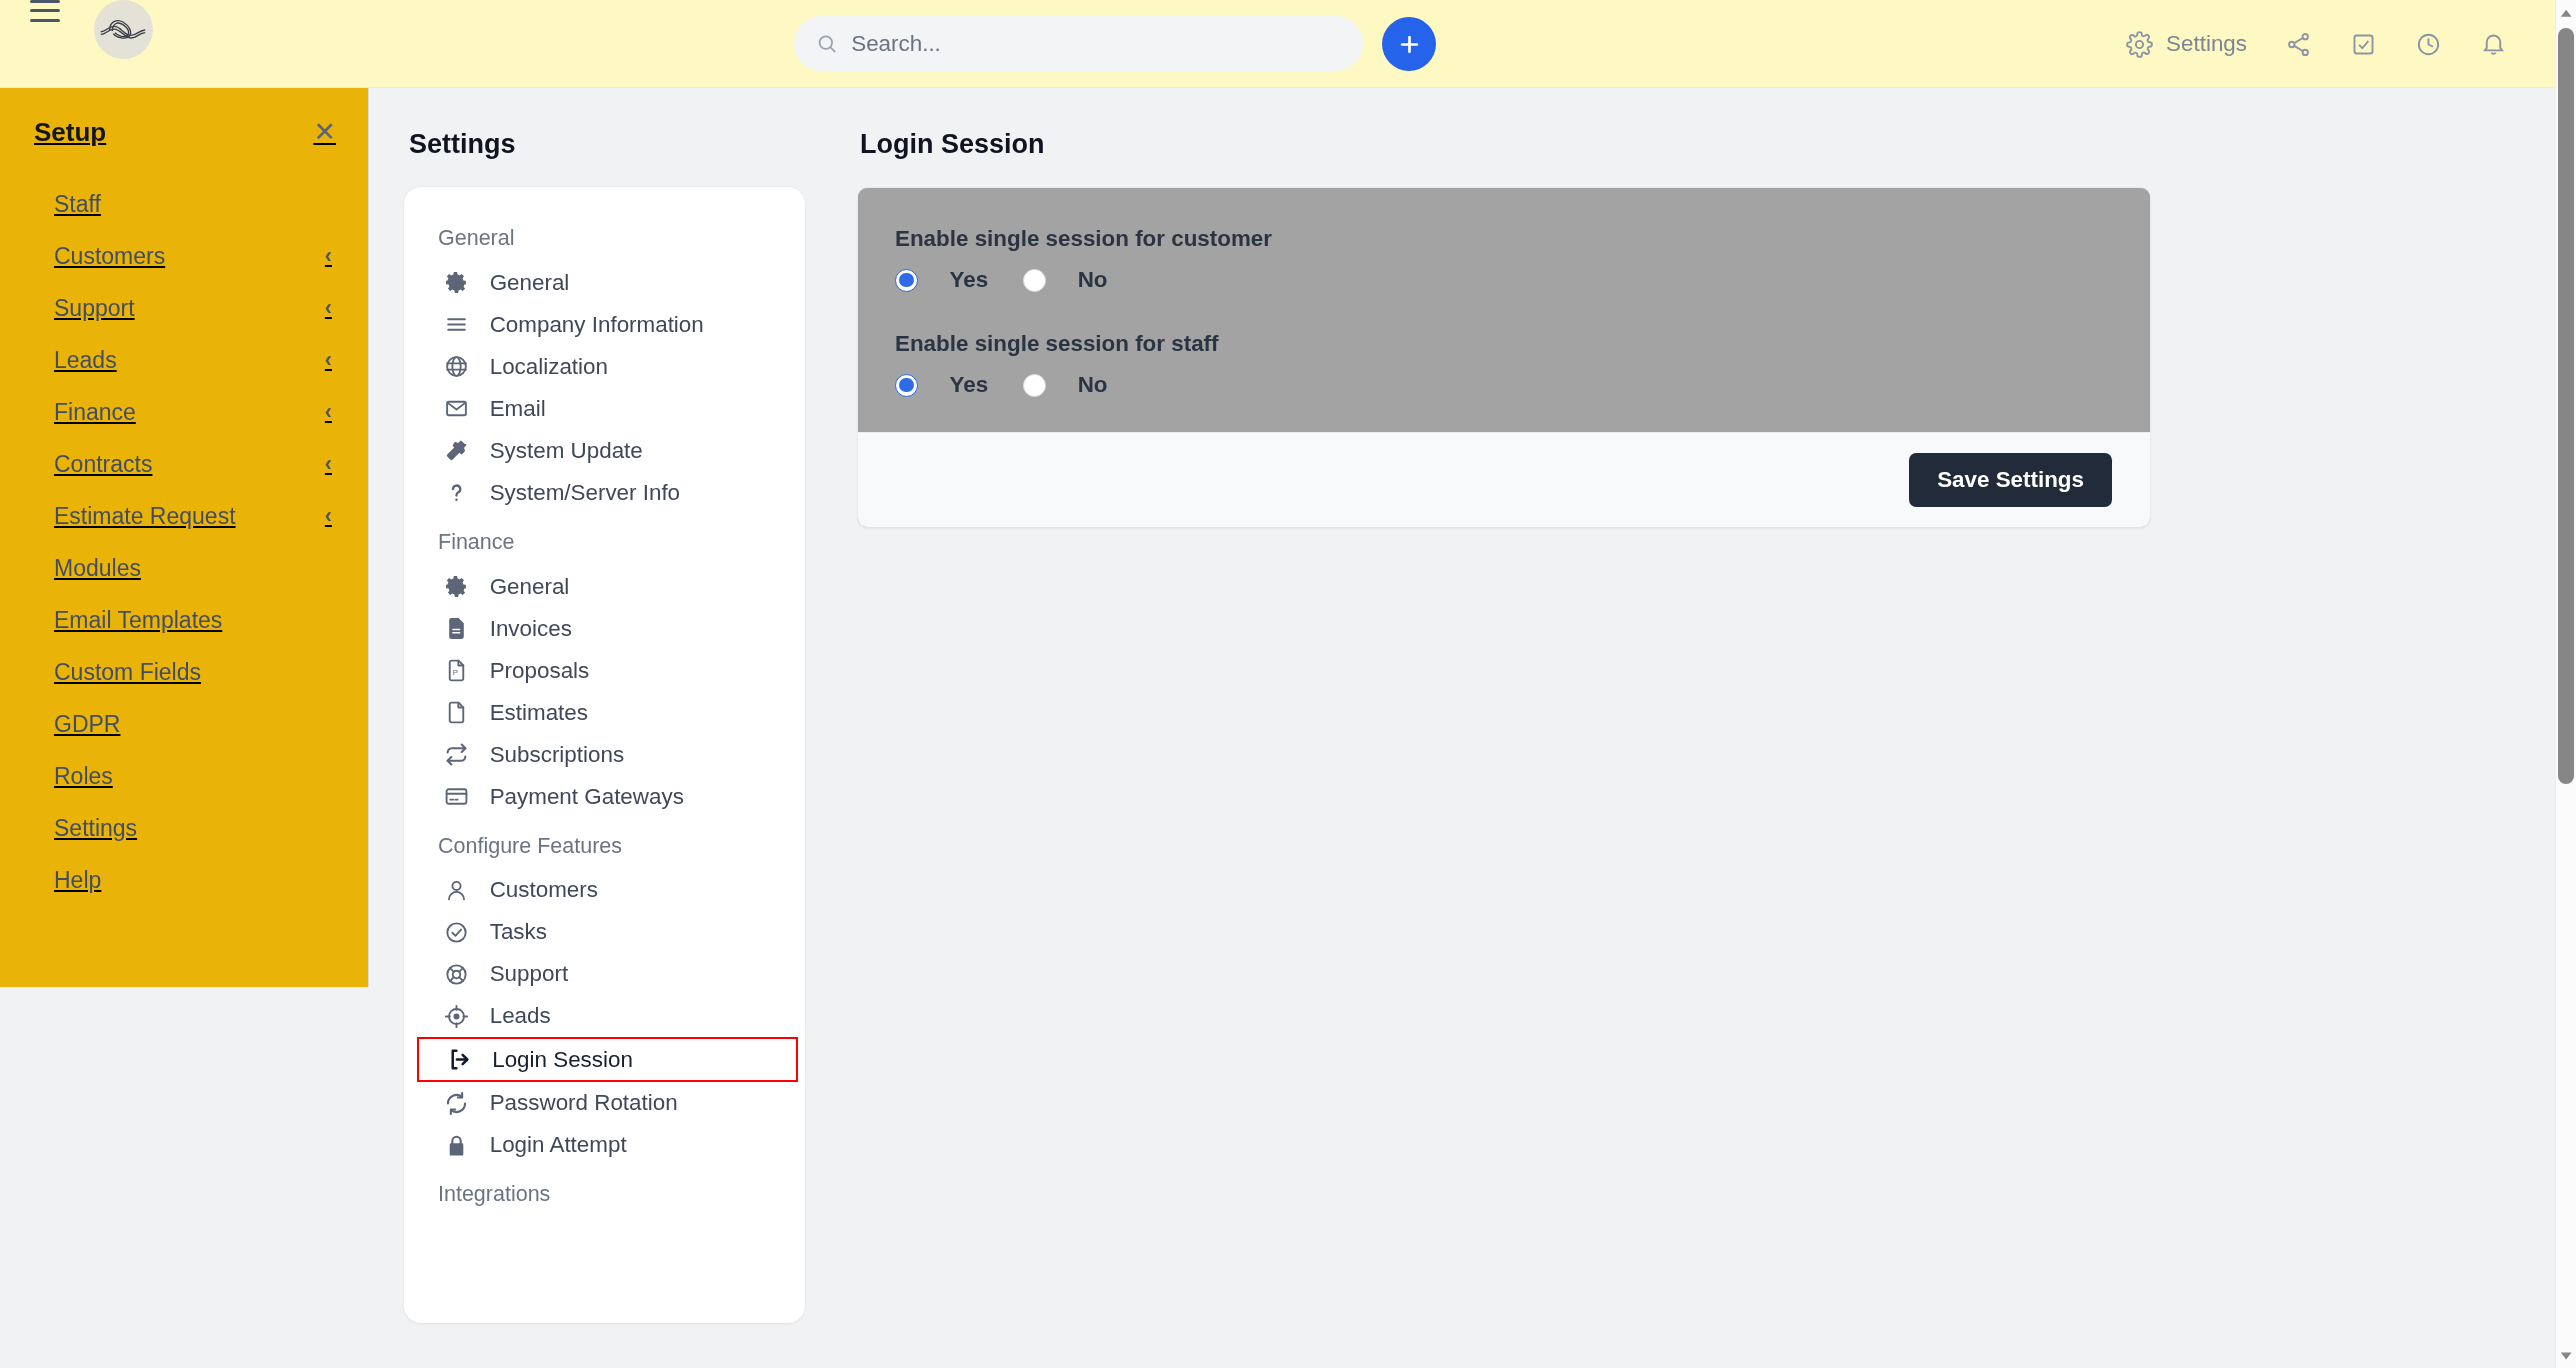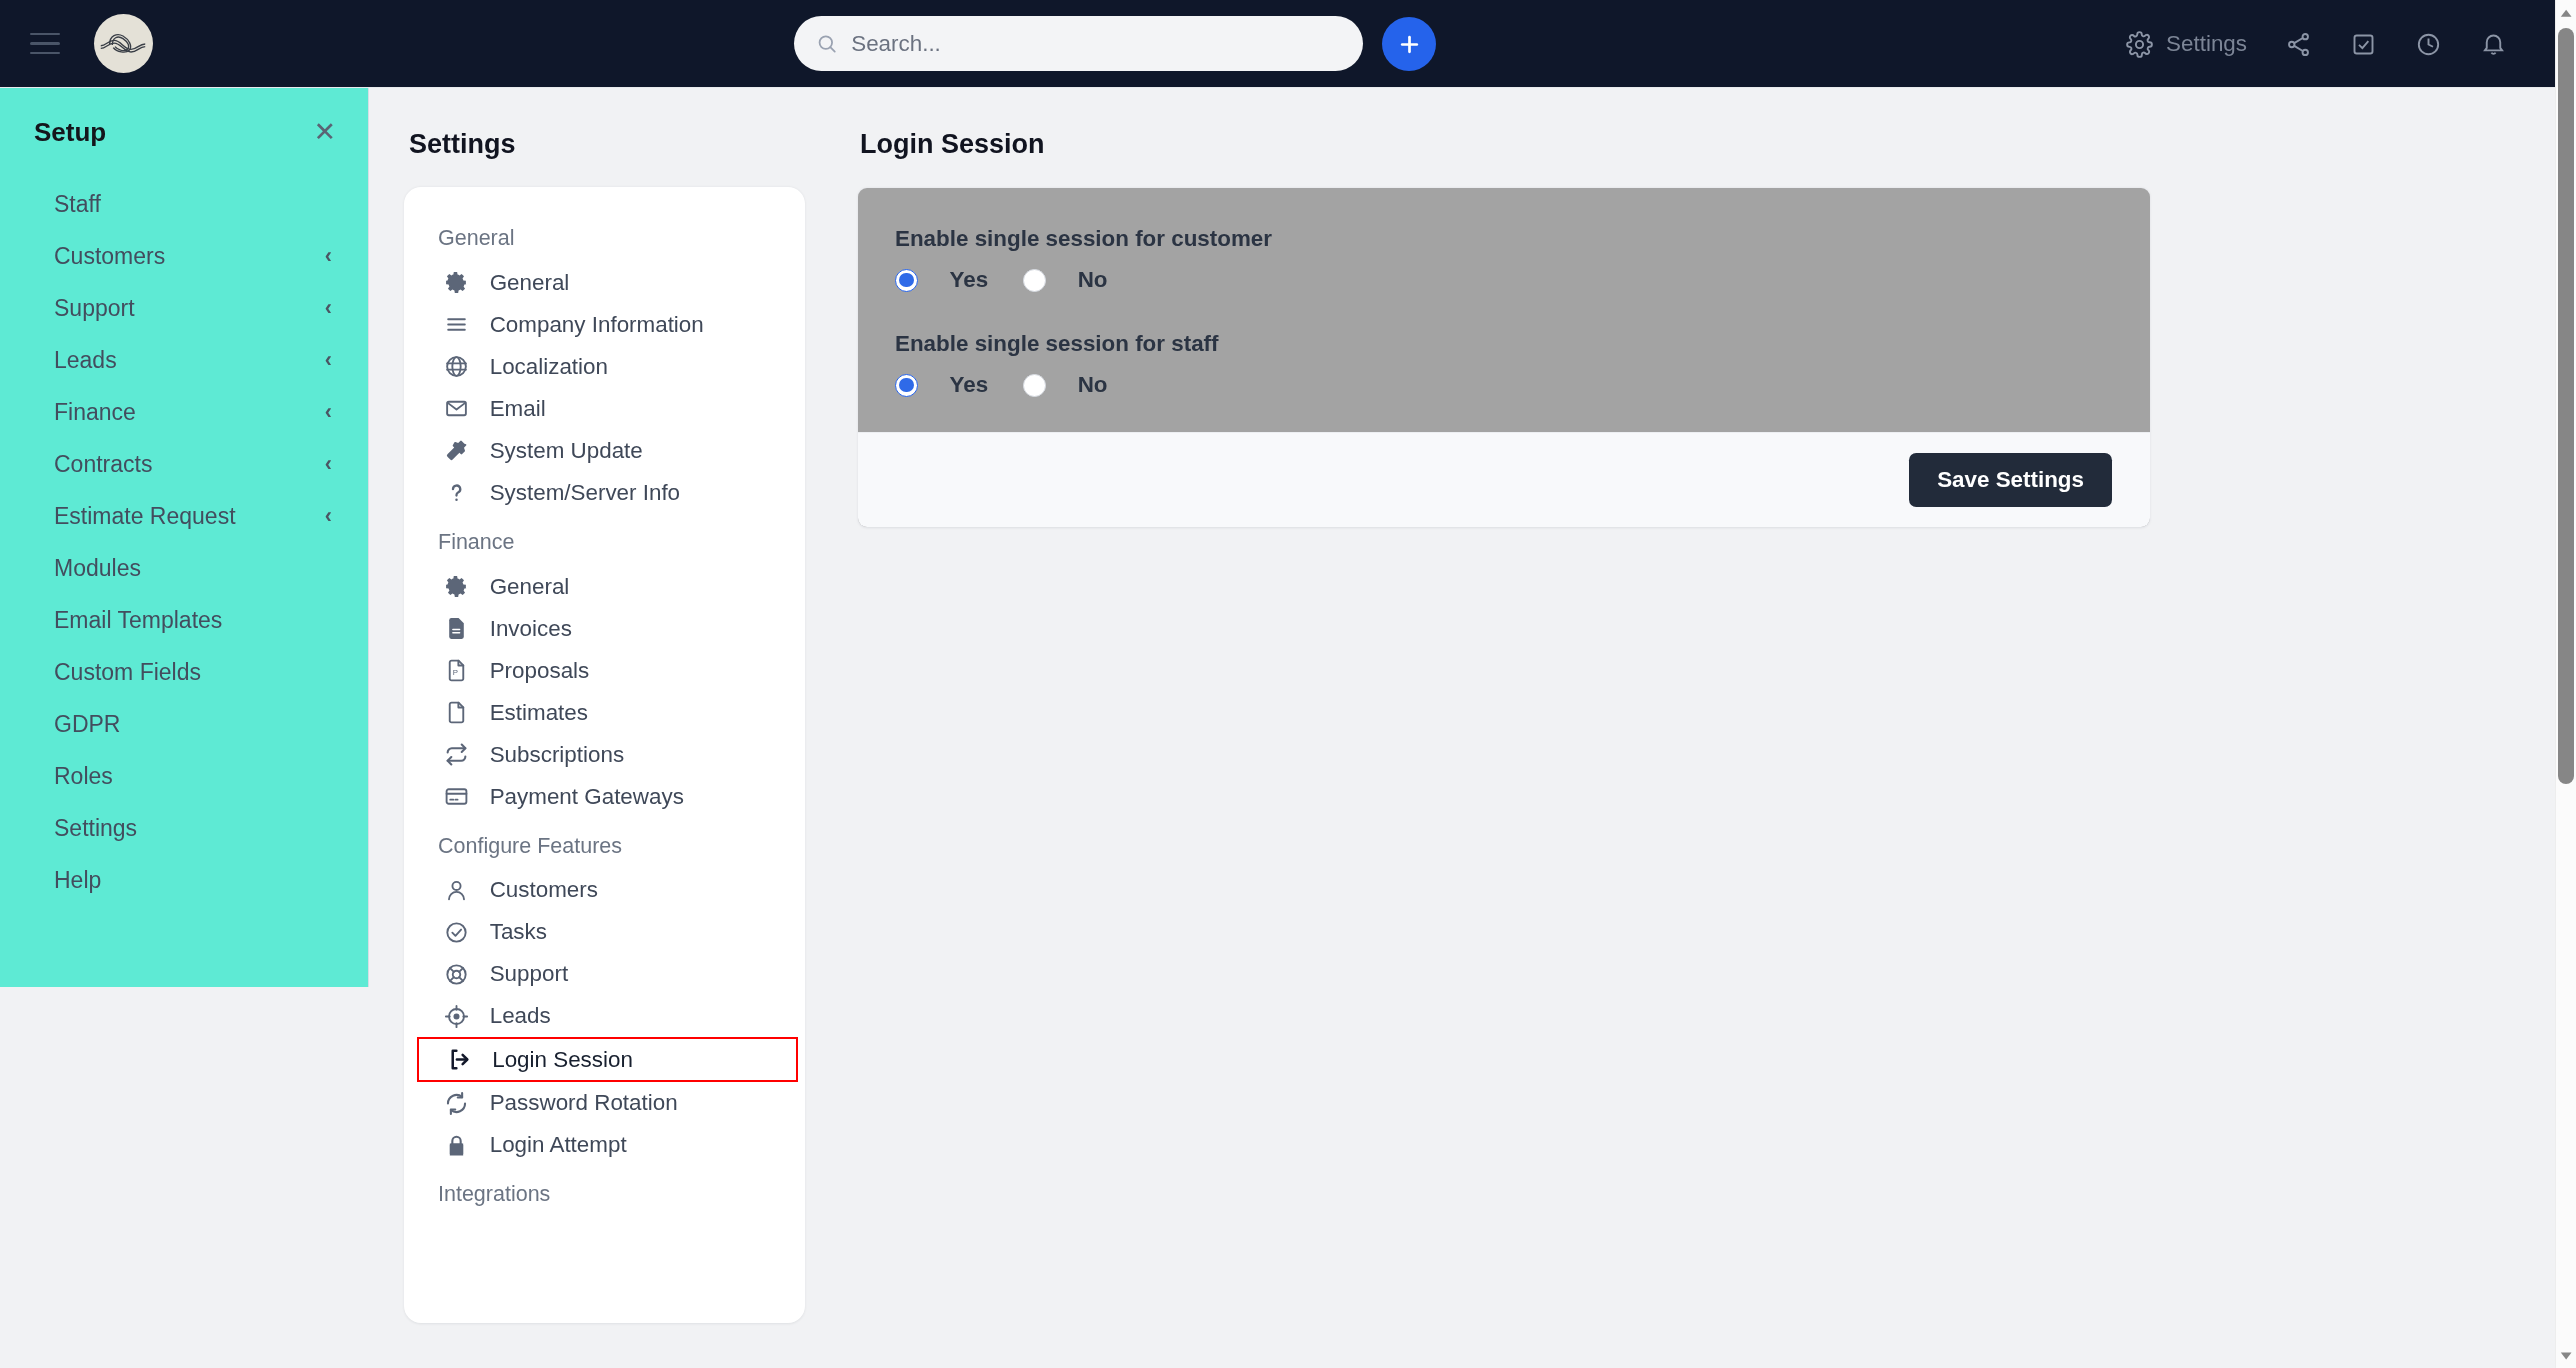--- a/index.html
+++ b/index.html
@@ -7,23 +7,23 @@
     width: 2576px; height: 1369px;
     font-family: "Liberation Sans", sans-serif;
     background: #f1f2f4;
     overflow: hidden;
   }
 
   
   .topbar {
     position: absolute; top: 0; left: 0;
     width: 2555px; height: 88px;
-    background: #0f172a;
+    background: #fef9c3;
     border-bottom: 0.9px solid #e8eaed;
-    display: flex; align-items: center;
+    display: flex; 
   }
   .hamburger {
     margin-left: 29.5px; width: 30px; height: 21.5px;
     display: flex; flex-direction: column; justify-content: space-between;
     cursor: pointer;
   }
   .hamburger span { display:block; height:2.7px; background:#4a5568; border-radius:1.8px; }
 
   .logo-wrap {
     margin-left: 34px; width: 59px; height: 59px; border-radius: 50%;
@@ -55,22 +55,23 @@
     display: flex; align-items: center; gap: 38px;
   }
   .settings-link { display:flex; align-items:center; gap:13.4px; cursor:pointer; }
   .settings-link .lbl { font-size: 22.4px; color: #7c8596; }
   .ticon { cursor:pointer; display:flex; align-items:center; }
 
   
   .sidebar {
     position: absolute; top: 88px; left: 0;
     width: 369px; height: 899px;
-    background: #5eead4;
+    background: #eab308;
     border-right: 0.9px solid #d7dde6;
+    text-decoration: underline;
   }
   .sb-header {
     display:flex; align-items:center; justify-content:space-between;
     padding: 29px 32px 0 34px;
   }
   .sb-title { font-size: 26px; font-weight: bold; color: #14161c; }
   .sb-close { font-size: 27px; color:#5a6474; cursor:pointer; line-height:1; }
   .sb-list { margin-top: 30px; padding-left: 20px; }
   .sb-item {
     display:flex; align-items:center; justify-content:space-between;

